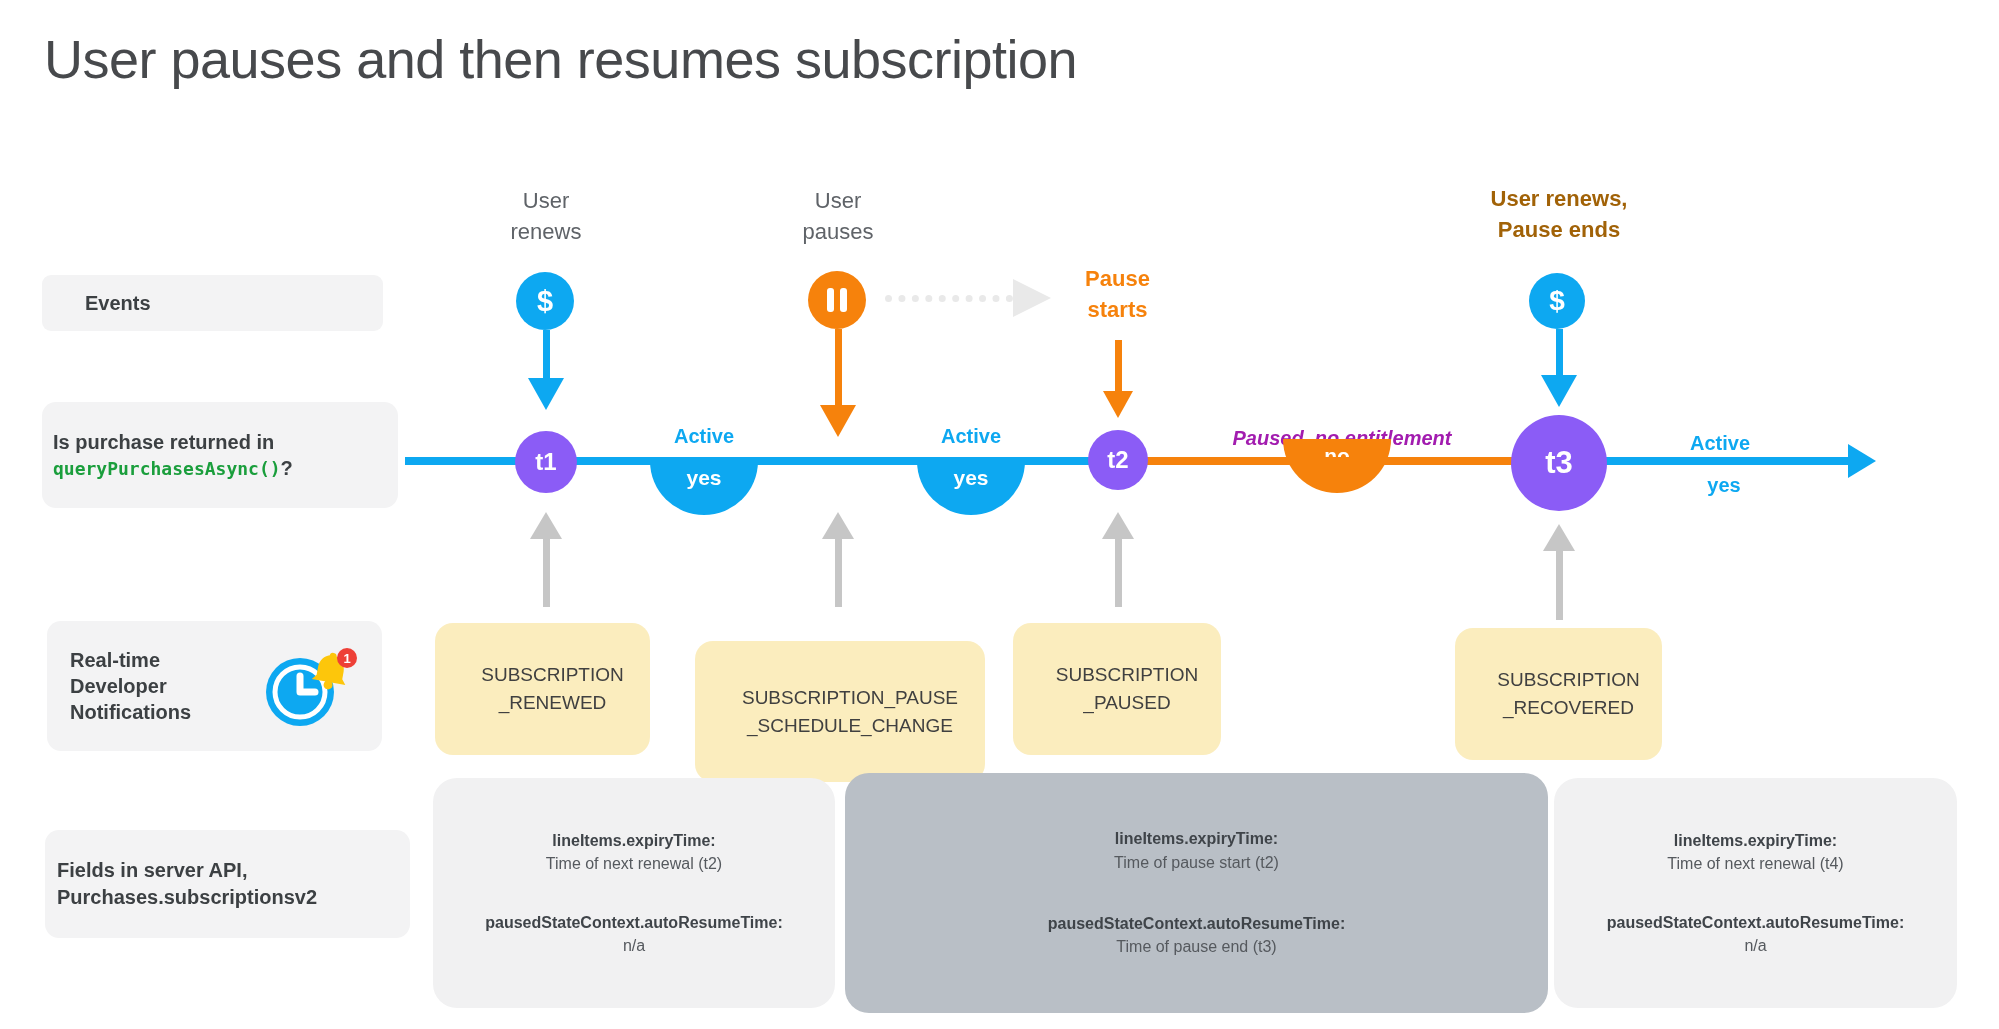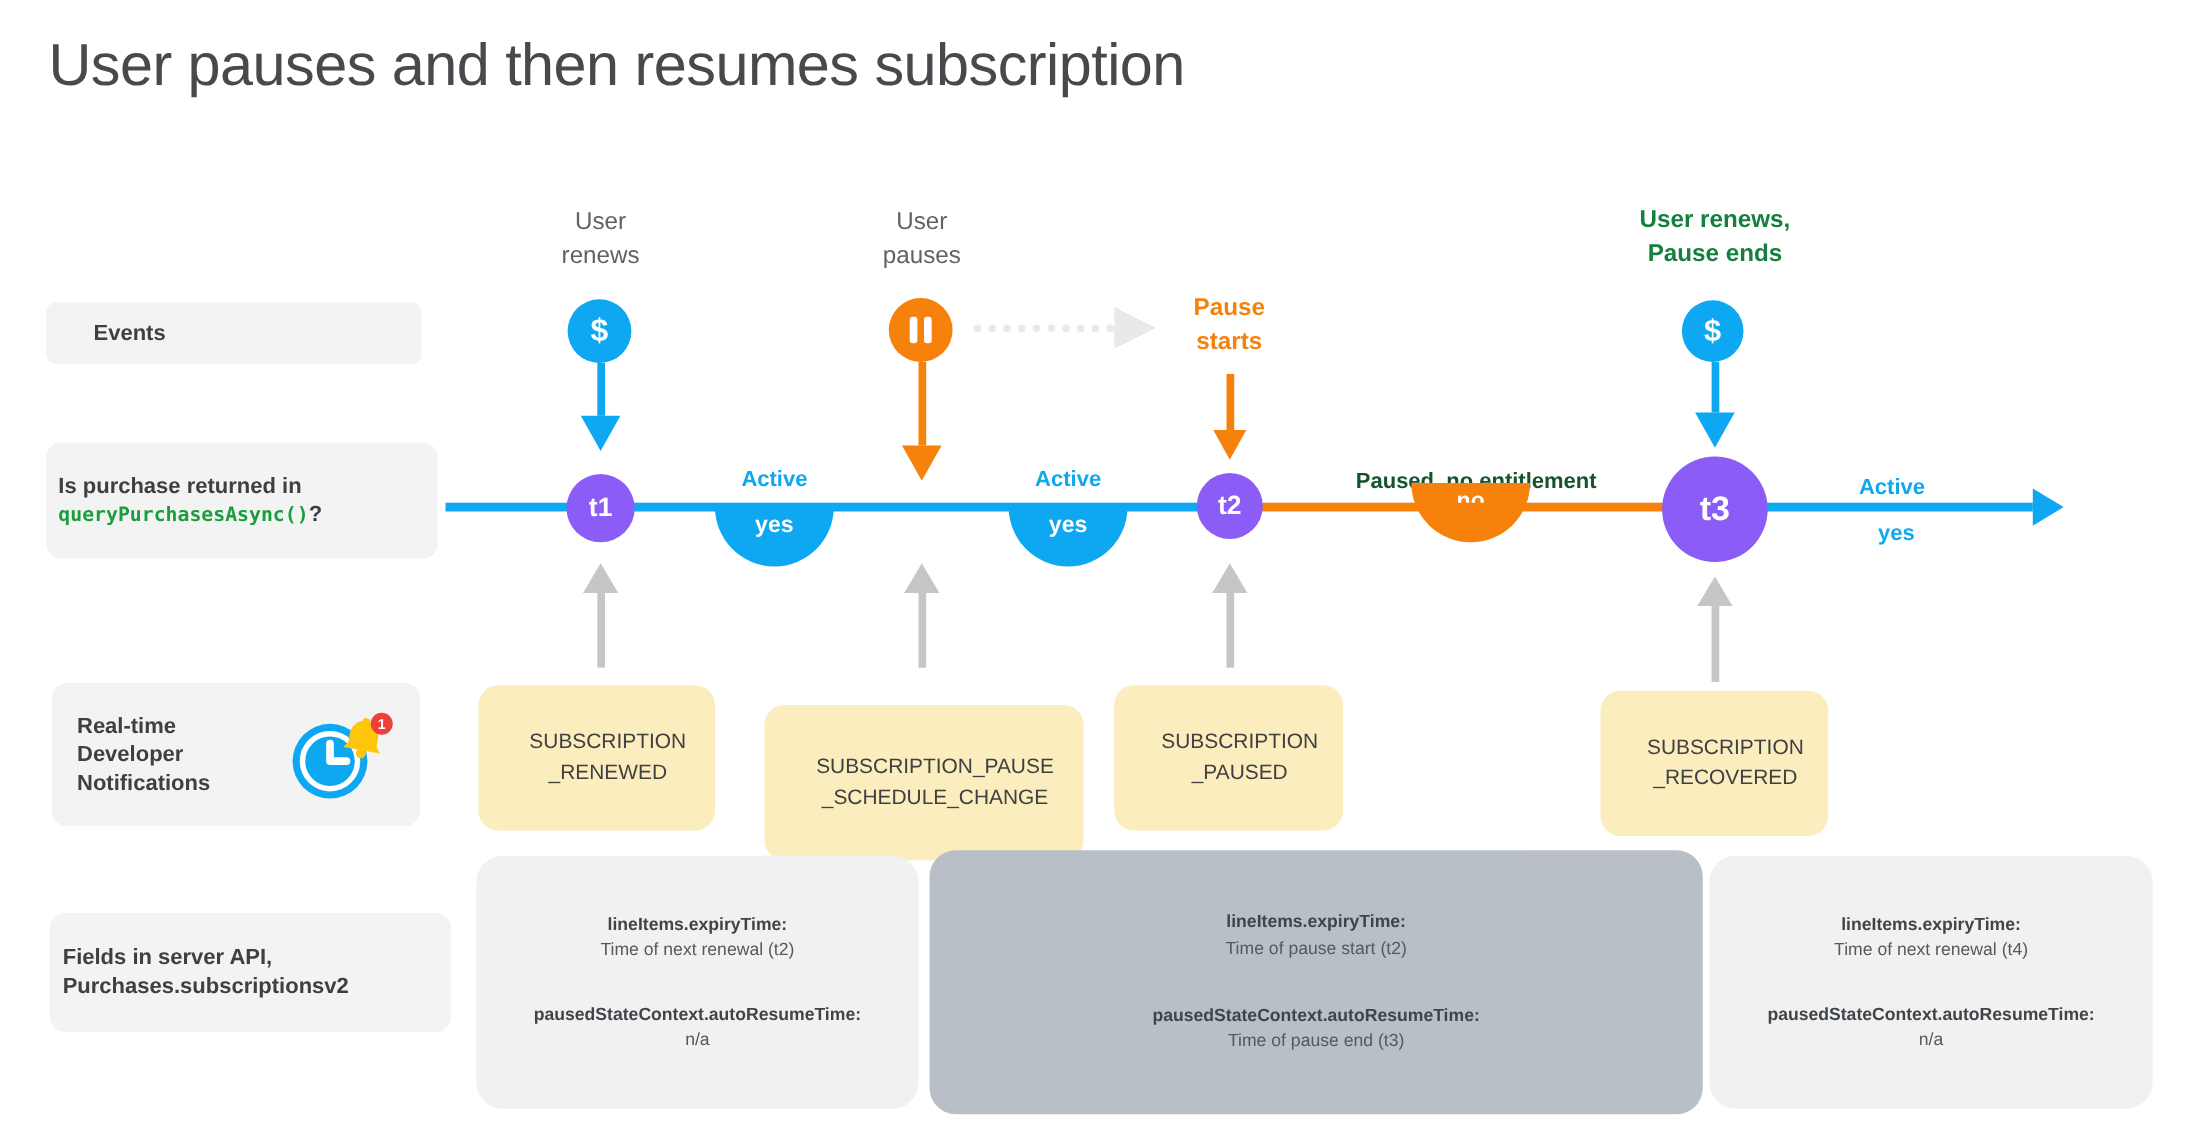--- a/index.html
+++ b/index.html
@@ -30,30 +30,30 @@
 
   .dome{position:absolute;width:108px;height:54px;border-radius:0 0 54px 54px;color:#fff;
         font-weight:700;font-size:21px;display:flex;justify-content:center;padding-top:5px;
         box-sizing:border-box;z-index:1;}
   .dome.blue{background:#0da8f1;}
   .dome.orange{background:#f6820c;}
   .seg{z-index:2;}
 
   .statelbl{position:absolute;font-weight:700;font-size:20px;text-align:center;}
   .statelbl.blue{color:#0da8f1;}
-  .statelbl.orange{color:#14532d;}
+  .statelbl.orange{color:#a21caf;font-style:italic;}
 
   
   .evcircle{position:absolute;border-radius:50%;color:#fff;font-weight:700;
             display:flex;align-items:center;justify-content:center;z-index:4;}
   .evcircle.blue{background:#0da8f1;}
   .evcircle.orange{background:#f6820c;}
 
   .evtext{position:absolute;text-align:center;font-size:22px;line-height:1.4;color:#5f6368;}
-  .evtext.blue{color:#15803d;font-weight:700;}
+  .evtext.blue{color:#a16207;font-weight:700;}
   .evtext.orange{color:#f6820c;font-weight:700;}
 
   
   .ad{position:absolute;display:flex;flex-direction:column;align-items:center;}
   .ad .stem{width:7px;flex:1;}
   .ad .head{width:0;height:0;border-left:18px solid transparent;border-right:18px solid transparent;border-top:32px solid transparent;}
   .ad.blue .stem{background:#0da8f1;} .ad.blue .head{border-top-color:#0da8f1;}
   .ad.orange .stem{background:#f6820c;} .ad.orange .head{border-top-color:#f6820c;}
   .ad.small .head{border-left-width:15px;border-right-width:15px;border-top-width:27px;}
 

